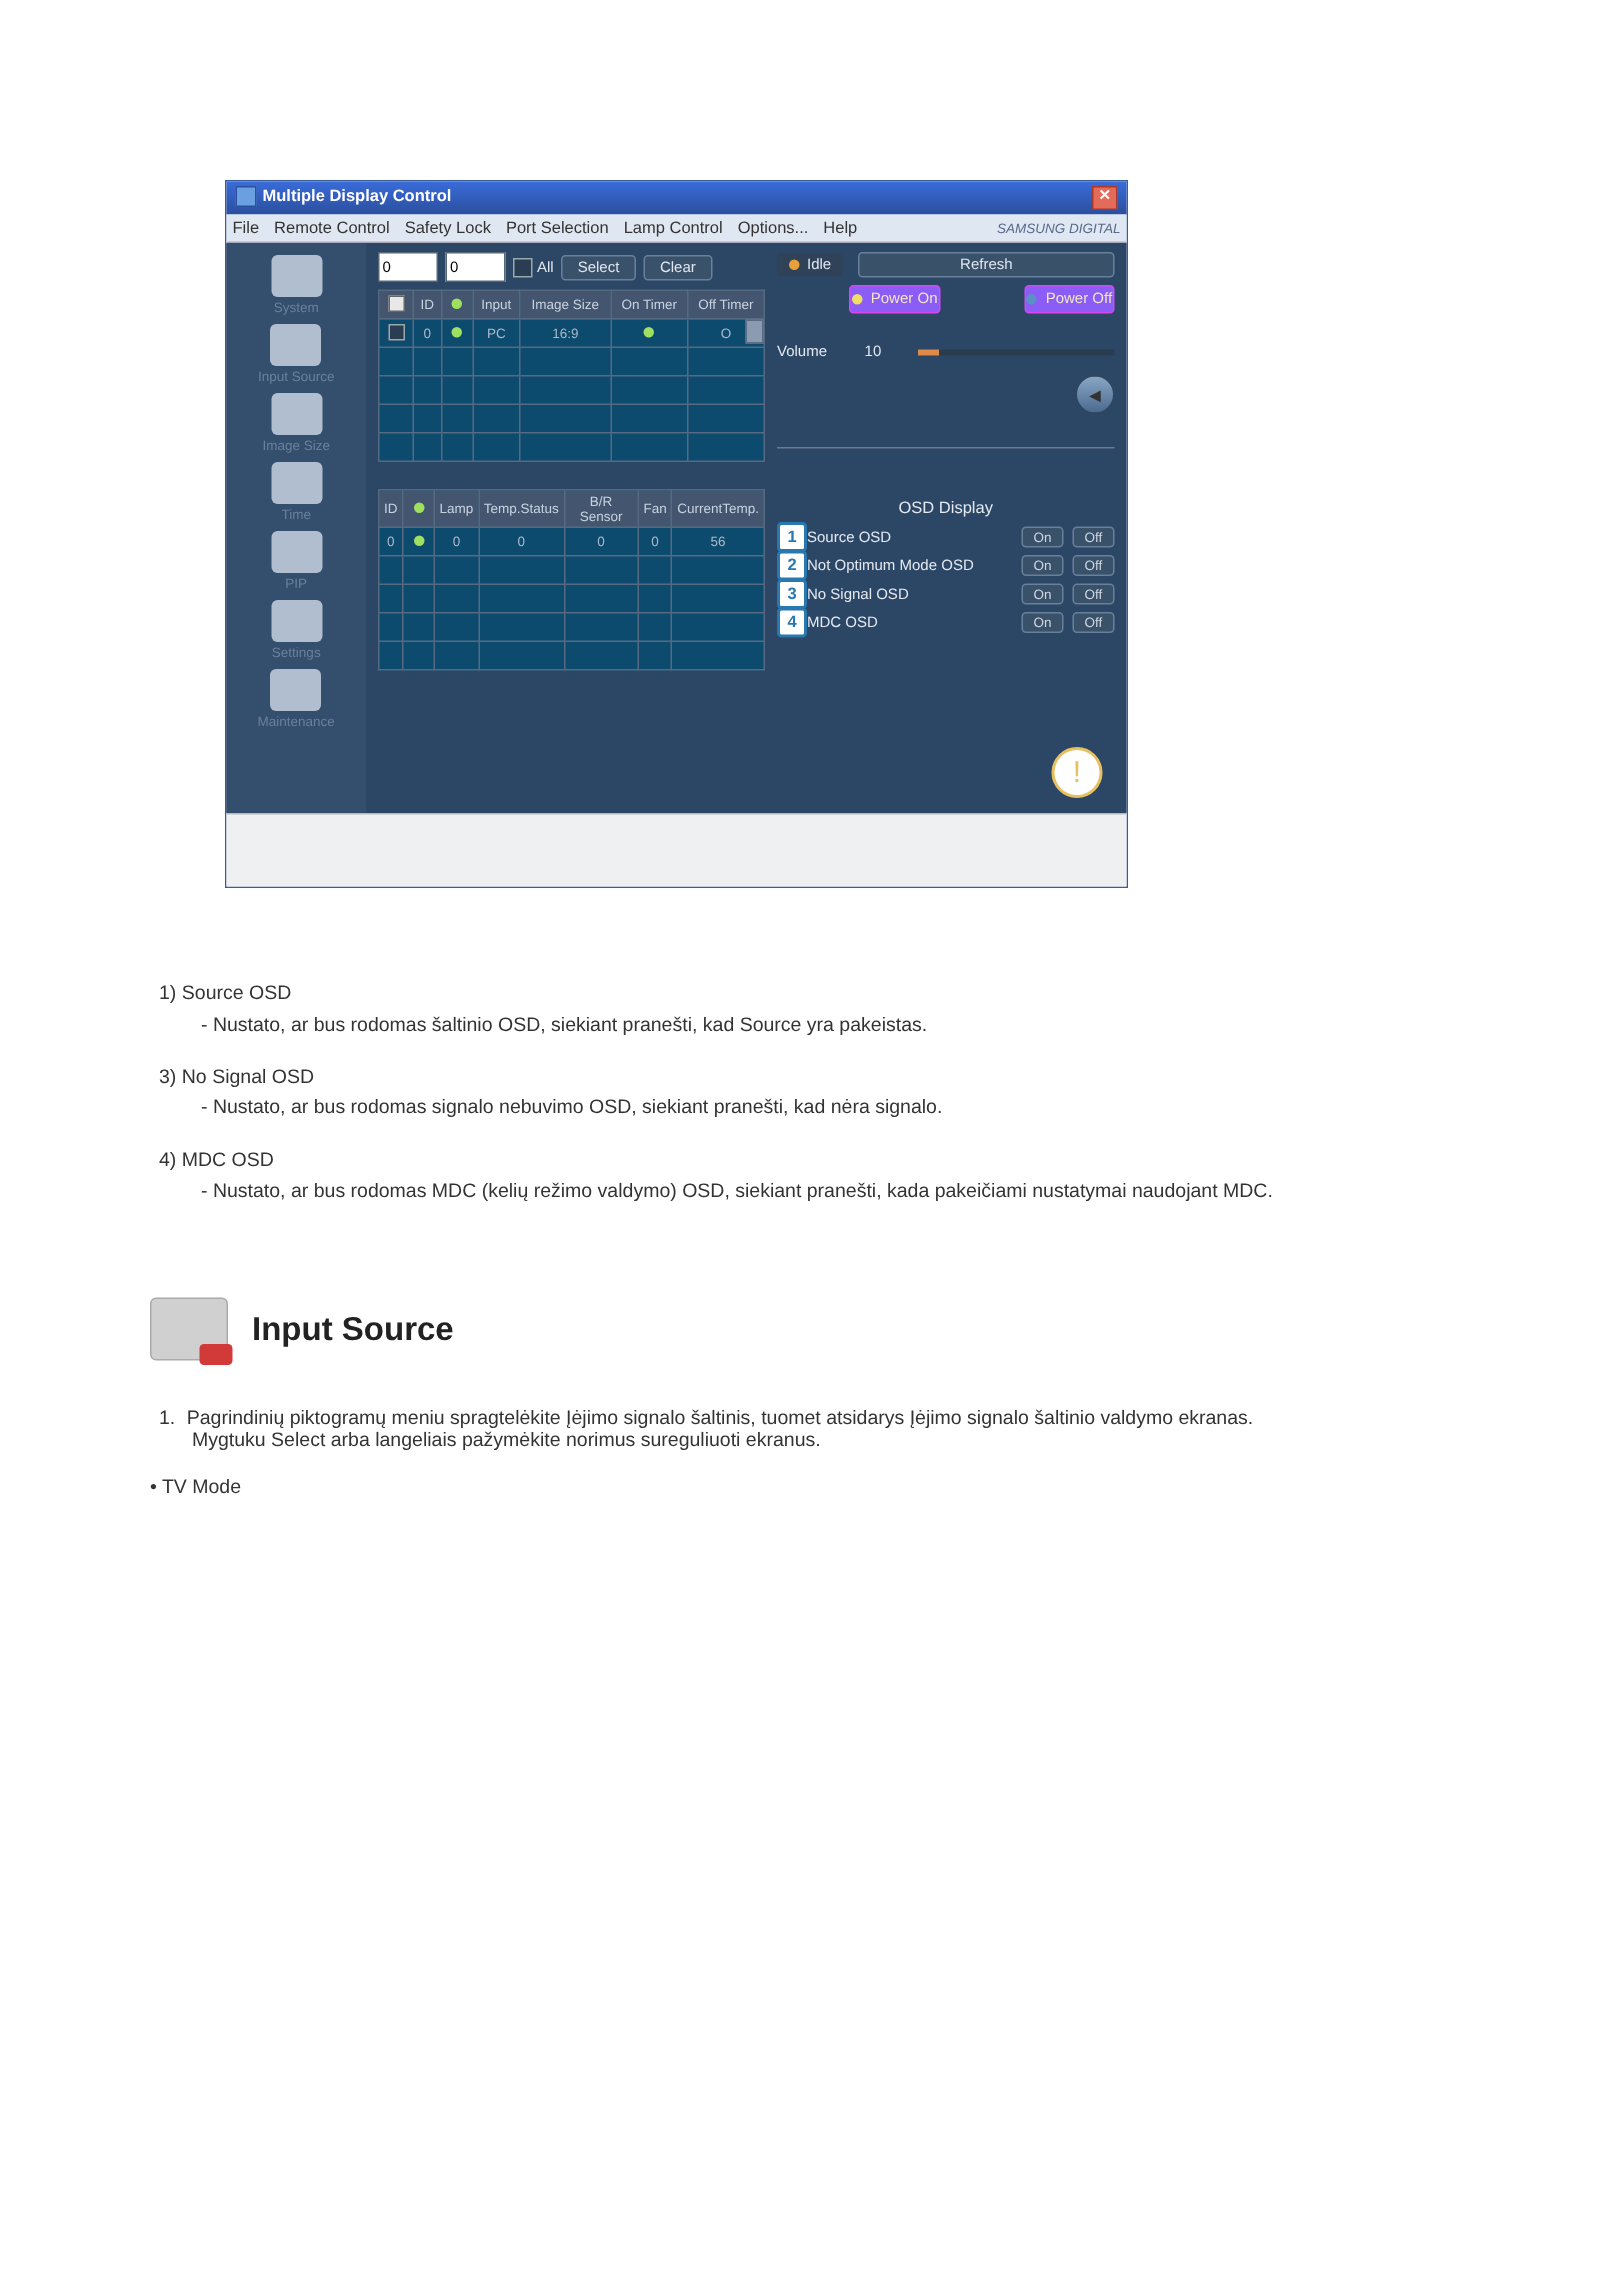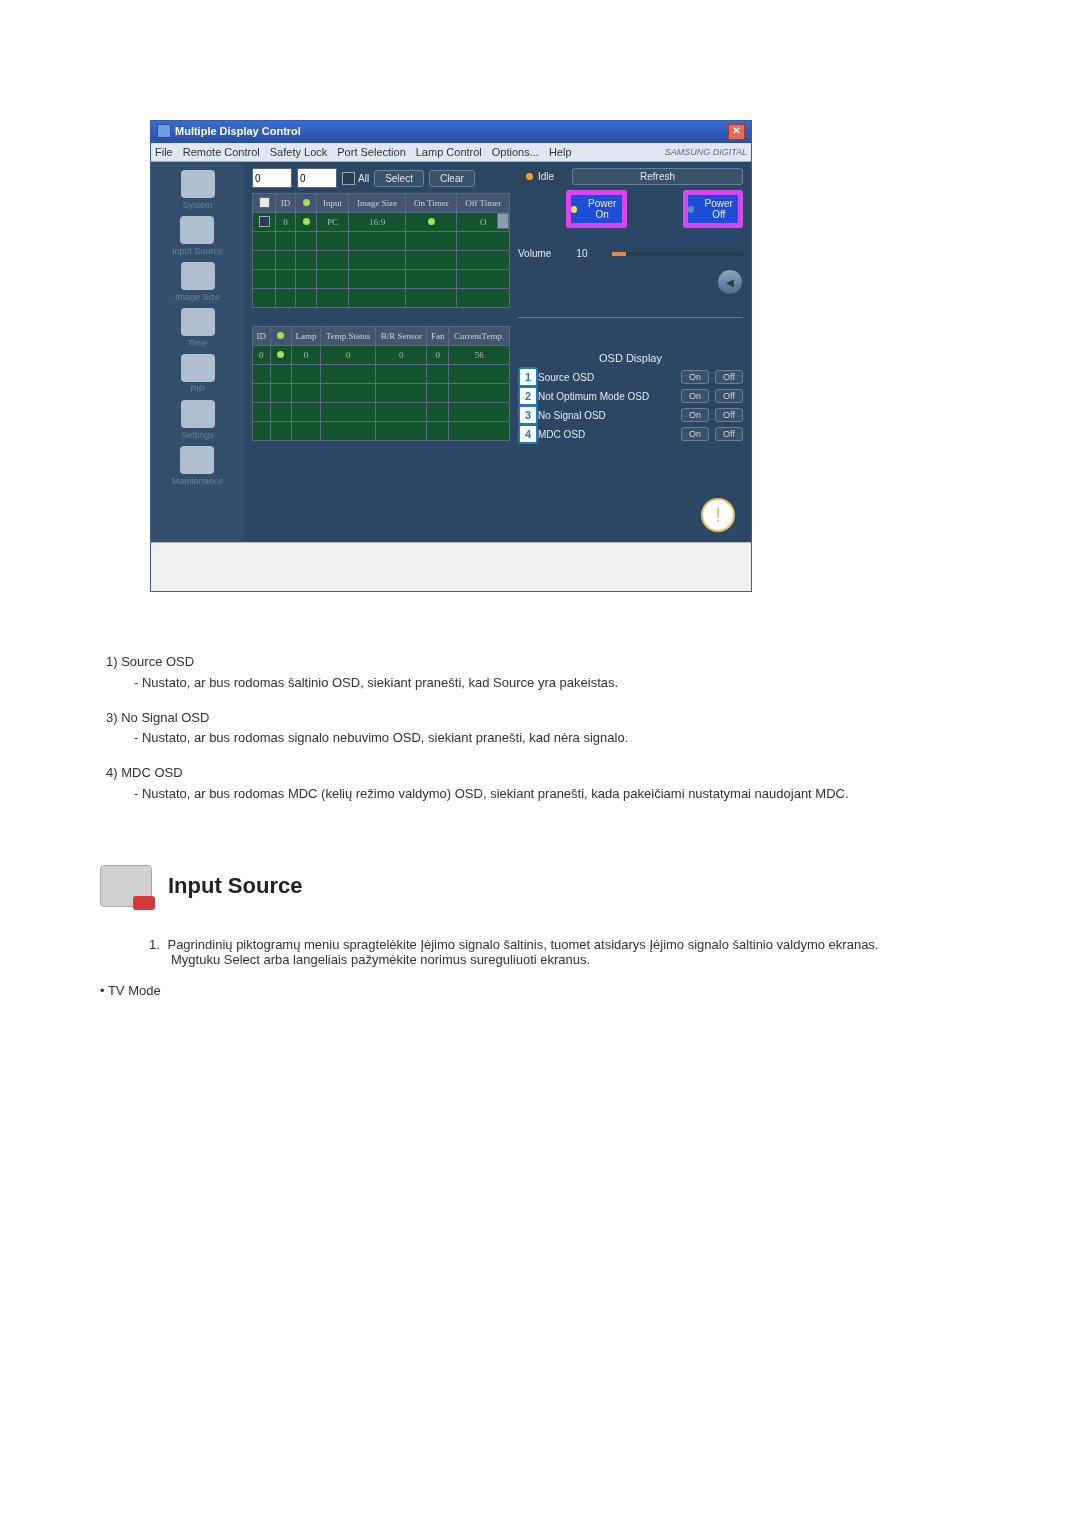--- a/index.html
+++ b/index.html
@@ -108,33 +108,32 @@
   }
   .idle { background:#2f4258; color:#dfe8f2; display:flex;align-items:center;gap:5px;padding:2px 8px;border-radius:3px;font-size:10px;}
   .dot{width:7px;height:7px;border-radius:50%;}
   .dot-orange{background:#e7a03a;}
   .dot-yellow{background:#efe060;}
   .dot-green{background:#9fe060;}
   .grid {
     width:100%;
     border-collapse:collapse;
     font-size:9px;color:#aeb9c8;
-    background:#14532d;
-    font-family:Liberation Serif, serif;
+    background:#0c4a6e;
   }
   .grid th, .grid td {
     border:1px solid #556a80;
     padding:2px 3px;
     text-align:center;
     height:14px;
   }
   .grid th{background:#44566f;color:#c8d2df;font-weight:normal;}
   .power-row{display:flex;gap:8px;margin-top:4px;}
-  .power-btn{flex:1;text-align:center;font-size:10px;color:#efe7c8;background:#1d4ed8;
-    border:5px solid #d946ef;border-radius:3px;padding:3px 0;cursor:pointer;display:flex;align-items:center;justify-content:center;gap:6px;margin-left:48px;}
+  .power-btn{flex:1;text-align:center;font-size:10px;color:#efe7c8;background:#8b5cf6;
+    border:1px solid #d946ef;border-radius:3px;padding:3px 0;cursor:pointer;display:flex;align-items:center;justify-content:center;gap:6px;margin-left:48px;}
   .vol-row{display:flex;align-items:center;gap:25px;color:#e4e9f0;font-size:10px;margin-top:20px;}
   .vol-bar{flex:1;height:4px;background:#2a3c50;position:relative;}
   .vol-fill{position:absolute;left:0;top:0;height:100%;width:10%;background:#e08a4a;}
   .vol-knob{width:24px;height:24px;border-radius:50%;background:linear-gradient(#8aa6c4,#4a6a8e);border:1px solid #30455c;display:flex;align-items:center;justify-content:center;cursor:grab;margin-left:auto;margin-top:10px;}
   .section-title{color:#e4e9f0;font-size:11px;text-align:center;margin:34px 0 6px;}
   .osd-row{display:flex;align-items:center;gap:6px;font-size:10px;color:#e4e9f0;margin-bottom:5px;position:relative;}
   .osd-num {
     position:absolute;left:-20px;
     width:16px;height:16px;border:2px solid #2a78b0;border-radius:3px;background:#fff;color:#2a78b0;
     font-weight:bold;font-size:11px;text-align:center;line-height:16px;
@@ -158,21 +157,21 @@
   .doc-list .hdr{margin-left:6px;}
   .doc-list .desc{margin-left:34px;}
   .heading-row{display:flex;align-items:center;gap:16px;margin:60px 0 30px;}
   .heading-icon{
     width:50px;height:40px;background:#d0d0d0;border:1px solid #aaa;
     position:relative;border-radius:4px;
   }
   .heading-badge{position:absolute;right:-4px;bottom:-4px;width:22px;height:14px;background:#d23a3a;border-radius:3px;}
   .heading-txt{font-size:22px;font-weight:bold;color:#222;}
   .num-list{margin:0 0 16px 6px;}
-  .num-list .li{margin-bottom:4px;margin-left:43px;}
+  .num-list .li{margin-bottom:4px;}
   .num-list .body{margin-left:22px;}
   .bullet{margin-left:0;}
   .hdr-line{height:1px;background:#6a7a92;width:225px;margin-bottom:6px;}
 </style>
 </head>
 <body>
 
 <div class="page">
 
   <div class="app-window">

